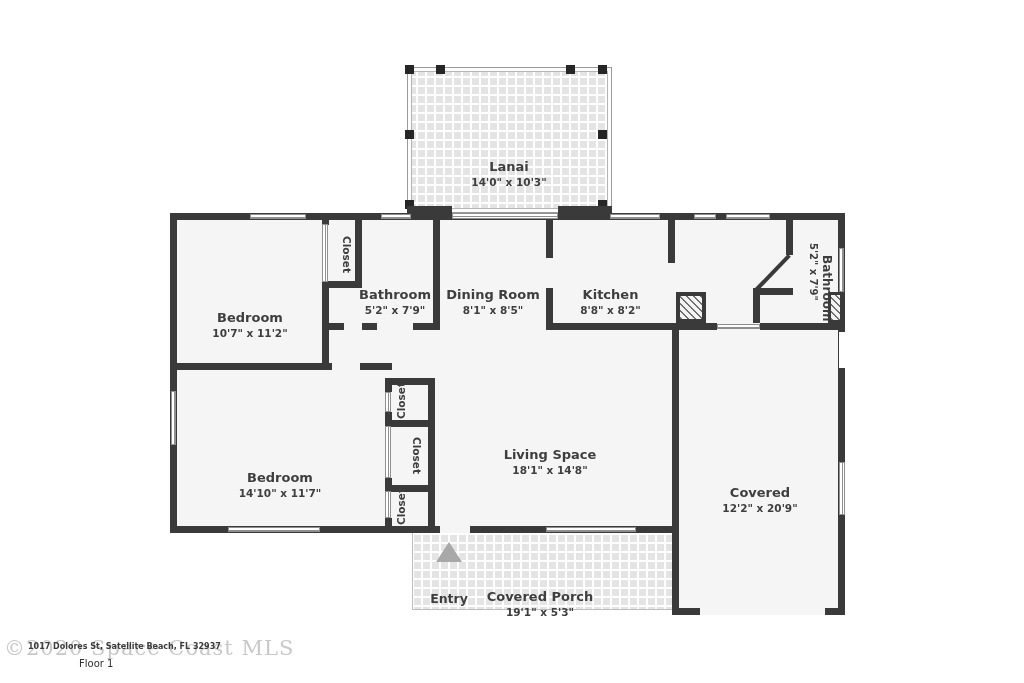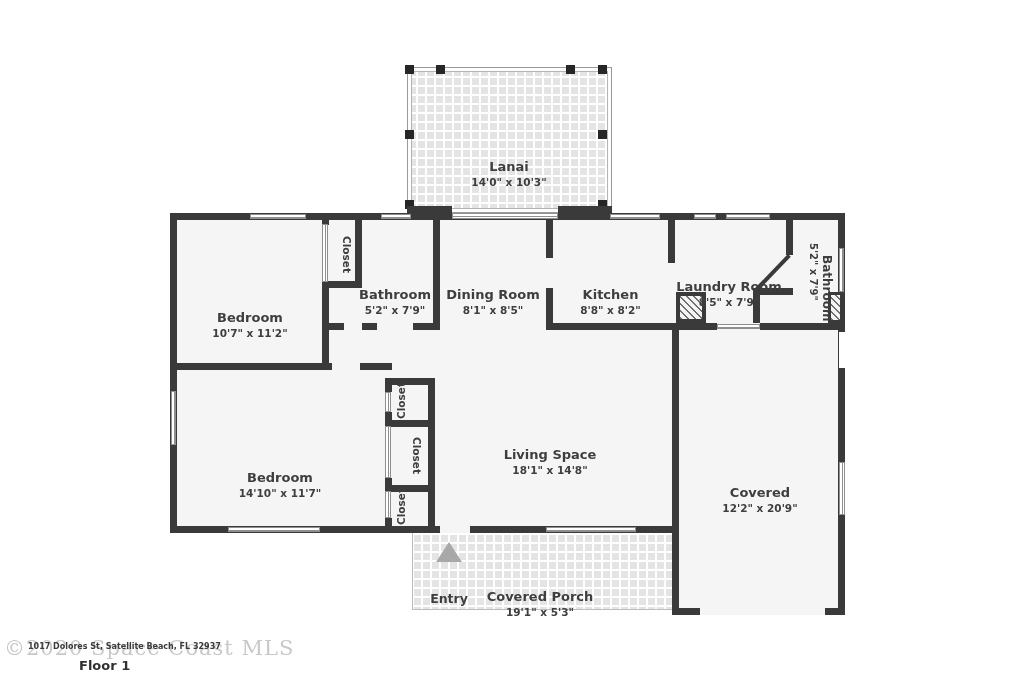--- a/index.html
+++ b/index.html
@@ -29,21 +29,21 @@
   .post{position:absolute;width:9px;height:9px;background:#262626;}
   .lanai-frame{position:absolute;border:1px solid #9a9a9a;box-sizing:border-box;
                box-shadow:inset 0 0 0 3px #fdfdfd, inset 0 0 0 4px #b5b5b5;}
   .porch-frame{position:absolute;border:1px solid #bdbdbd;border-top:none;box-sizing:border-box;}
   .triangle{position:absolute;width:0;height:0;border-left:13px solid transparent;
             border-right:13px solid transparent;border-bottom:20px solid #a8a8a8;}
   .doorleaf{position:absolute;height:4px;background:#3a3a3a;transform-origin:left center;}
   .wm{position:absolute;font-family:"DejaVu Serif", serif;font-size:21px;letter-spacing:1px;
       color:#c8c8c8;white-space:nowrap;}
   .addr{position:absolute;font-size:8px;font-weight:700;color:#3c3c3c;white-space:nowrap;}
-  .floor{position:absolute;font-size:13px;font-weight:700;color:#303030;padding-left:24px;}
+  .floor{position:absolute;font-size:10px;font-weight:400;color:#303030;padding-left:24px;}
   .disc{position:absolute;left:0;width:1024px;text-align:center;font-size:9px;font-weight:700;color:#5a5a5a;}
 </style>
 </head>
 <body>
 
 <div id="stage">
 
   <div class="abs tile" style="left:407px;top:67px;width:205px;height:146px;"></div>
   <div class="lanai-frame" style="left:407px;top:67px;width:205px;height:146px;"></div>
   <div class="post" style="left:405px;top:65px;"></div>
@@ -139,24 +139,20 @@
     <div class="dm">5'2" x 7'9"</div>
   </div>
   <div class="lbl" style="left:437px;top:255px;width:112px;">
     <div class="nm">Dining Room</div>
     <div class="dm">8'1" x 8'5"</div>
   </div>
   <div class="lbl" style="left:551px;top:255px;width:119px;">
     <div class="nm">Kitchen</div>
     <div class="dm">8'8" x 8'2"</div>
   </div>
-  <div class="lbl" style="left:673px;top:247px;width:112px;">
-    <div class="nm">Laundry Room</div>
-    <div class="dm">8'5" x 7'9"</div>
-  </div>
   <div class="vlbl" style="left:794px;top:218px;width:40px;height:108px;">
     <div class="nm" style="font-weight:700;">Bathroom</div>
     <div class="dm">5'2" x 7'9"</div>
   </div>
   <div class="lbl" style="left:180px;top:438px;width:200px;">
     <div class="nm">Bedroom</div>
     <div class="dm">14'10" x 11'7"</div>
   </div>
   <div class="vlbl up dm" style="left:394px;top:383px;width:30px;height:36px;">
     <span>Closet</span>

